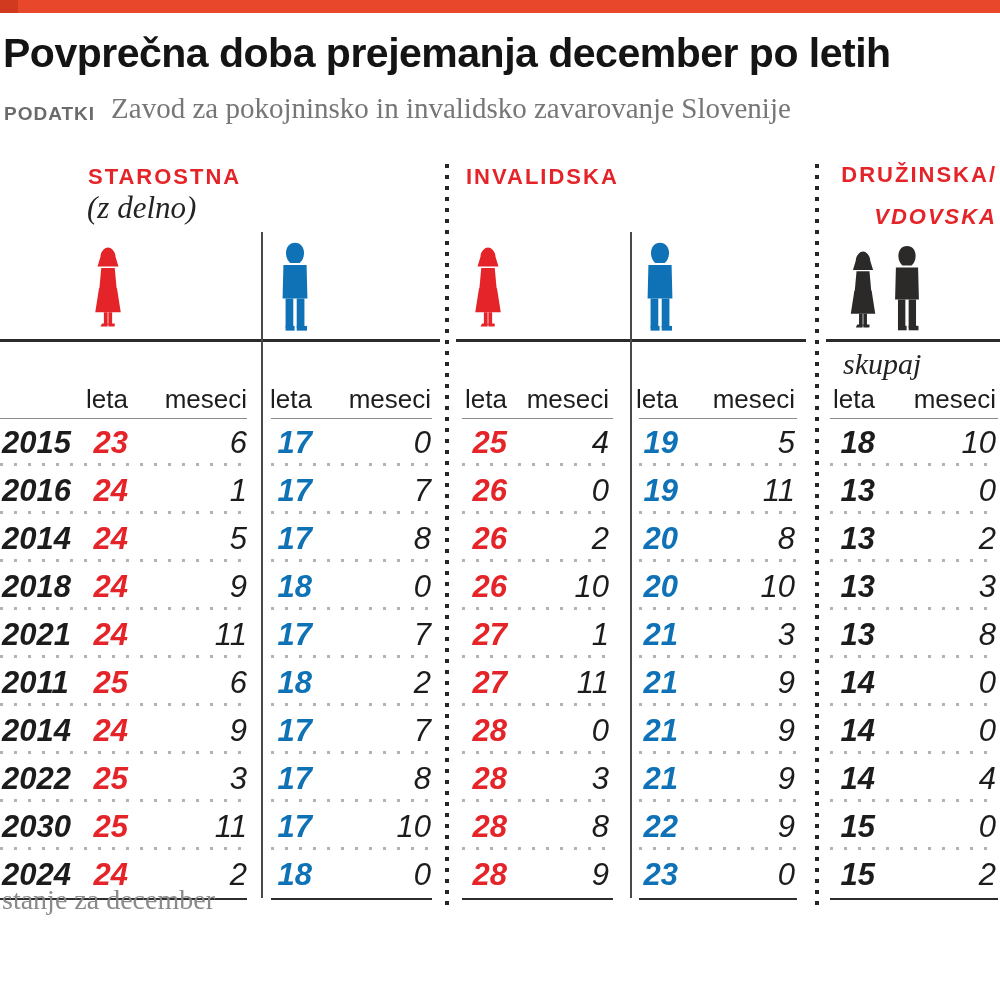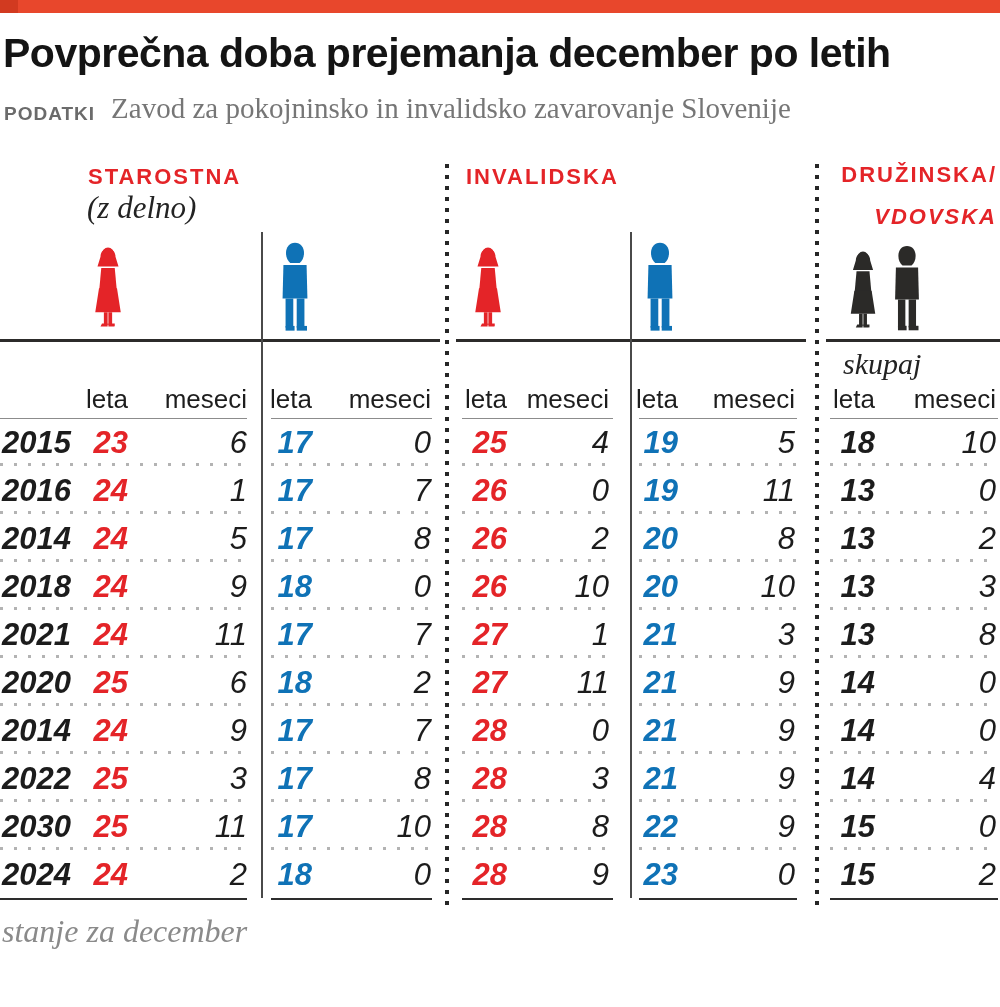--- a/index.html
+++ b/index.html
@@ -35,21 +35,21 @@
   .hseg{position:absolute;height:1px;background:#8c8c8c;top:418px;}
   .bseg{position:absolute;height:2px;background:#2d2d2d;top:898px;}
   #rows{position:absolute;left:0;top:418px;width:1000px;}
   .row{position:relative;height:48px;width:1000px;font-style:italic;}
   .row .cell,.row .year{position:absolute;top:0;line-height:50px;font-size:31px;white-space:nowrap;}
   .row .year{left:2px;font-weight:bold;color:var(--dark);}
   .row .leta{font-weight:bold;}
   .row .meseci{color:var(--dark);font-weight:normal;}
   .row-dotsep{position:absolute;bottom:0;left:0;width:1000px;height:3px;}
   .dotseg{position:absolute;top:0;height:3px;background:repeating-linear-gradient(90deg,#b3b3b3 0 3px,transparent 3px 14px);}
-  .footnote{left:2px;top:913px;font-family:"Liberation Serif",serif;font-style:italic;font-size:32px;color:var(--footnote-gray);}
+  .footnote{left:2px;top:884px;font-family:"Liberation Serif",serif;font-size:28px;color:var(--footnote-gray);}
 </style>
 </head>
 <body>
 
 <svg width="0" height="0" style="position:absolute">
   <defs>
     <g id="fig-woman">
       <ellipse cx="32" cy="12" rx="8.5" ry="10.5"></ellipse>
       <path d="M32 3 C38 3 42 8 42 14 L46 27 L18 27 L22 14 C22 8 26 3 32 3 Z"></path>
       <path d="M23 29 L41 29 L44 62 L20 62 Z"></path>
@@ -230,21 +230,21 @@
       <span class="cell meseci" style="right: 4px;">8</span>
       <div class="row-dotsep">
         <span class="dotseg" style="left: 0px; width: 247px;"></span>
         <span class="dotseg" style="left: 271px; width: 161px;"></span>
         <span class="dotseg" style="left: 462px; width: 151px;"></span>
         <span class="dotseg" style="left: 639px; width: 158px;"></span>
         <span class="dotseg" style="left: 830px; width: 168px;"></span>
       </div>
     </div>
     <div class="row">
-      <span class="year">2020</span>
+      <span class="year">2011</span>
       <span class="cell leta c-red" style="right: 872px;">25</span>
       <span class="cell meseci" style="right: 753px;">6</span>
       <span class="cell leta c-blue" style="right: 688px;">18</span>
       <span class="cell meseci" style="right: 569px;">2</span>
       <span class="cell leta c-red" style="right: 493px;">27</span>
       <span class="cell meseci" style="right: 391px;">11</span>
       <span class="cell leta c-blue" style="right: 322px;">21</span>
       <span class="cell meseci" style="right: 205px;">9</span>
       <span class="cell leta c-dark" style="right: 125px;">14</span>
       <span class="cell meseci" style="right: 4px;">0</span>

